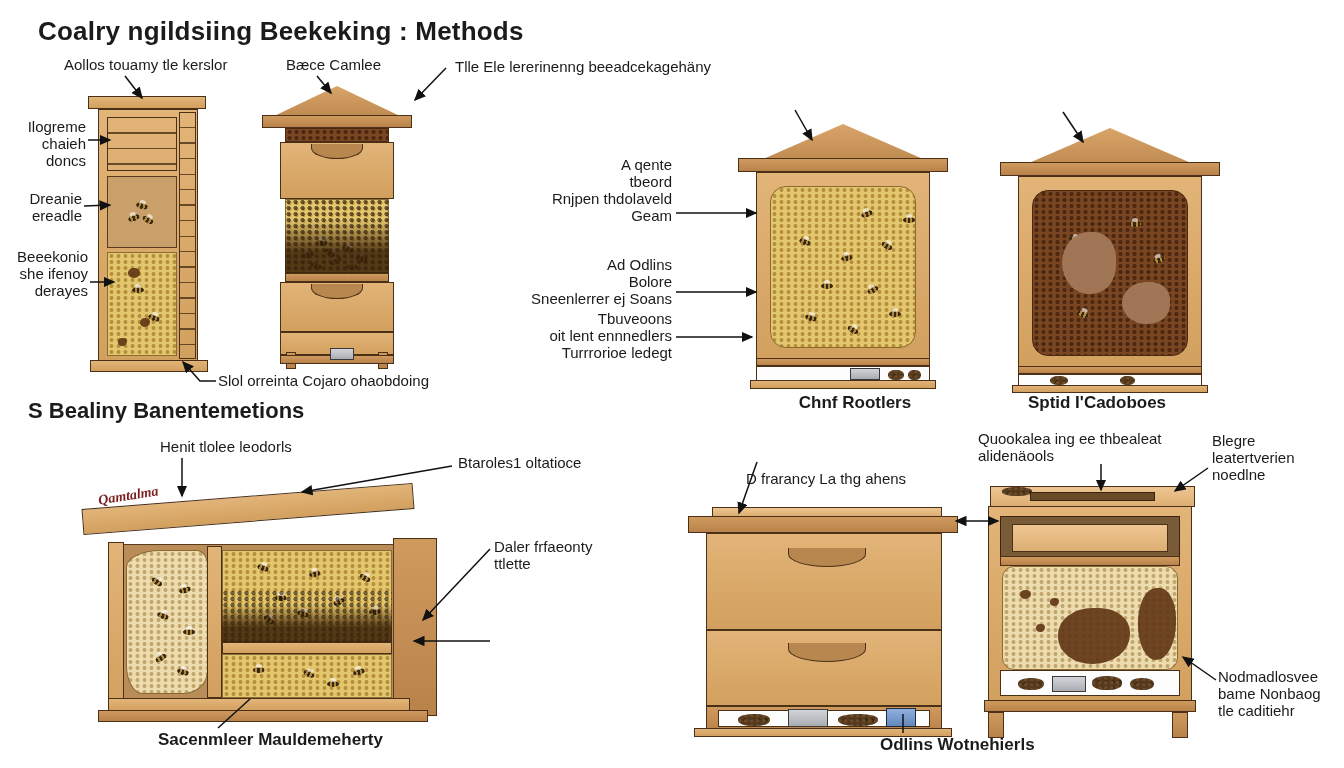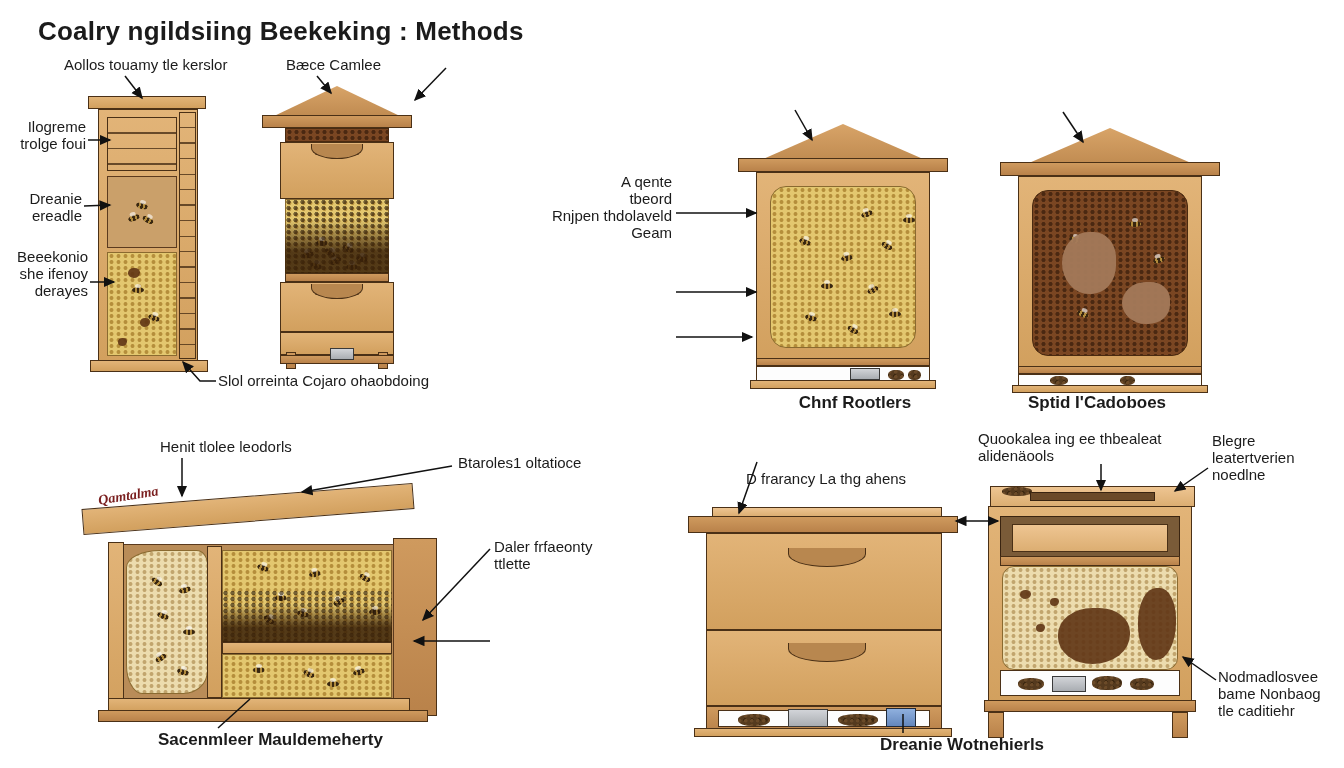--- a/index.html
+++ b/index.html
@@ -45,20 +45,21 @@
   .feeder-b{position:absolute;background:linear-gradient(180deg,#8fb0de,#6487bd);border:1.5px solid #1f2a3a;box-sizing:border-box;}
   .white-gap{position:absolute;background:#fdfdfd;border:1.5px solid #4a3016;box-sizing:border-box;}
   svg.leads{position:absolute;left:0;top:0;pointer-events:none;z-index:50;}
 </style>
 </head>
 <body>
 
 <div id="canvas">
 
   <div class="title">Coalry ngildsiing Beekeking : Methods</div>
+  <div class="h2">S Bealiny Banentemetions</div>
 
   <div>
     <div class="wood" style="left:88px;top:96px;width:118px;height:13px"></div>
     <div class="wood" style="left:98px;top:109px;width:100px;height:253px"></div>
     <div class="wood2 planks" style="left:179px;top:112px;width:17px;height:247px"></div>
     <div class="woodl planks" style="left:107px;top:117px;width:70px;height:54px"></div>
     <div style="position:absolute;left:107px;top:176px;width:70px;height:72px;background:#caa06a;border:1px solid #5b3a1e;box-sizing:border-box">
         <div class="bee" style="left: 28px; top: 26px; transform: rotate(15deg);"></div>
         <div class="bee" style="left: 20px; top: 38px; transform: rotate(-20deg);"></div>
         <div class="bee" style="left: 34px; top: 40px; transform: rotate(30deg);"></div>
@@ -215,45 +216,52 @@
     <div class="cluster" style="left:1092px;top:676px;width:30px;height:14px"></div>
     <div class="cluster" style="left:1130px;top:678px;width:24px;height:12px"></div>
     <div class="feeder-g" style="left:1052px;top:676px;width:34px;height:16px"></div>
     <div class="wood2" style="left:984px;top:700px;width:212px;height:12px"></div>
     <div class="wood2" style="left:988px;top:712px;width:16px;height:26px"></div>
     <div class="wood2" style="left:1172px;top:712px;width:16px;height:26px"></div>
   </div>
 
   <div class="lbl" style="left:64px;top:56px;width:170px">Aollos touamy tle kerslor</div>
   <div class="lbl" style="left:286px;top:56px;width:130px">Bæce Camlee</div>
+  <div class="lbl" style="left:455px;top:58px;width:270px">Tlle Ele lererinenng beeadcekagehäny</div>
 
   <div class="lbl r" style="left:0px;top:118px;width:86px">Ilogreme
-trolge foui</div>
+chaieh doncs</div>
   <div class="lbl r" style="left:10px;top:190px;width:72px">Dreanie
 ereadle</div>
   <div class="lbl r" style="left:0px;top:248px;width:88px">Beeekonio
 she ifenoy
 derayes</div>
   <div class="lbl" style="left:218px;top:372px;width:240px">Slol orreinta Cojaro ohaobdoing</div>
 
-  <div class="lbl r" style="left:530px;top:173px;width:142px">A qente
+  <div class="lbl r" style="left:530px;top:156px;width:142px">A qente
 tbeord
 Rnjpen thdolaveld
 Geam</div>
+  <div class="lbl r" style="left:530px;top:256px;width:142px">Ad Odlins
+Bolore
+Sneenlerrer ej Soans</div>
+  <div class="lbl r" style="left:530px;top:310px;width:142px">Tbuveoons
+oit lent ennnedlers
+Turrrorioe ledegt</div>
   <div class="cap" style="left:790px;top:393px;width:130px;text-align:center">Chnf Rootlers</div>
   <div class="cap" style="left:1022px;top:393px;width:150px;text-align:center">Sptid I'Cadoboes</div>
 
   <div class="lbl" style="left:160px;top:438px;width:160px">Henit tlolee leodorls</div>
   <div class="lbl" style="left:458px;top:454px;width:140px">Btaroles1 oltatioce</div>
   <div class="lbl" style="left:494px;top:538px;width:120px">Daler frfaeonty
 ttlette</div>
   <div class="cap" style="left:158px;top:730px;width:280px">Sacenmleer Mauldemeherty</div>
 
   <div class="lbl" style="left:746px;top:470px;width:170px">D frarancy La thg ahens</div>
-  <div class="cap" style="left:880px;top:735px;width:210px">Dreanie Wotnehierls</div>
+  <div class="cap" style="left:880px;top:735px;width:210px">Odlins Wotnehierls</div>
 
   <div class="lbl" style="left:1212px;top:432px;width:120px">Blegre
 leatertverien
 noedlne</div>
   <div class="lbl" style="left:978px;top:430px;width:200px">Quookalea ing ee thbealeat
 alidenäools</div>
   <div class="lbl" style="left:1218px;top:668px;width:120px">Nodmadlosvee
 bame Nonbaog
 tle caditiehr</div>
 

